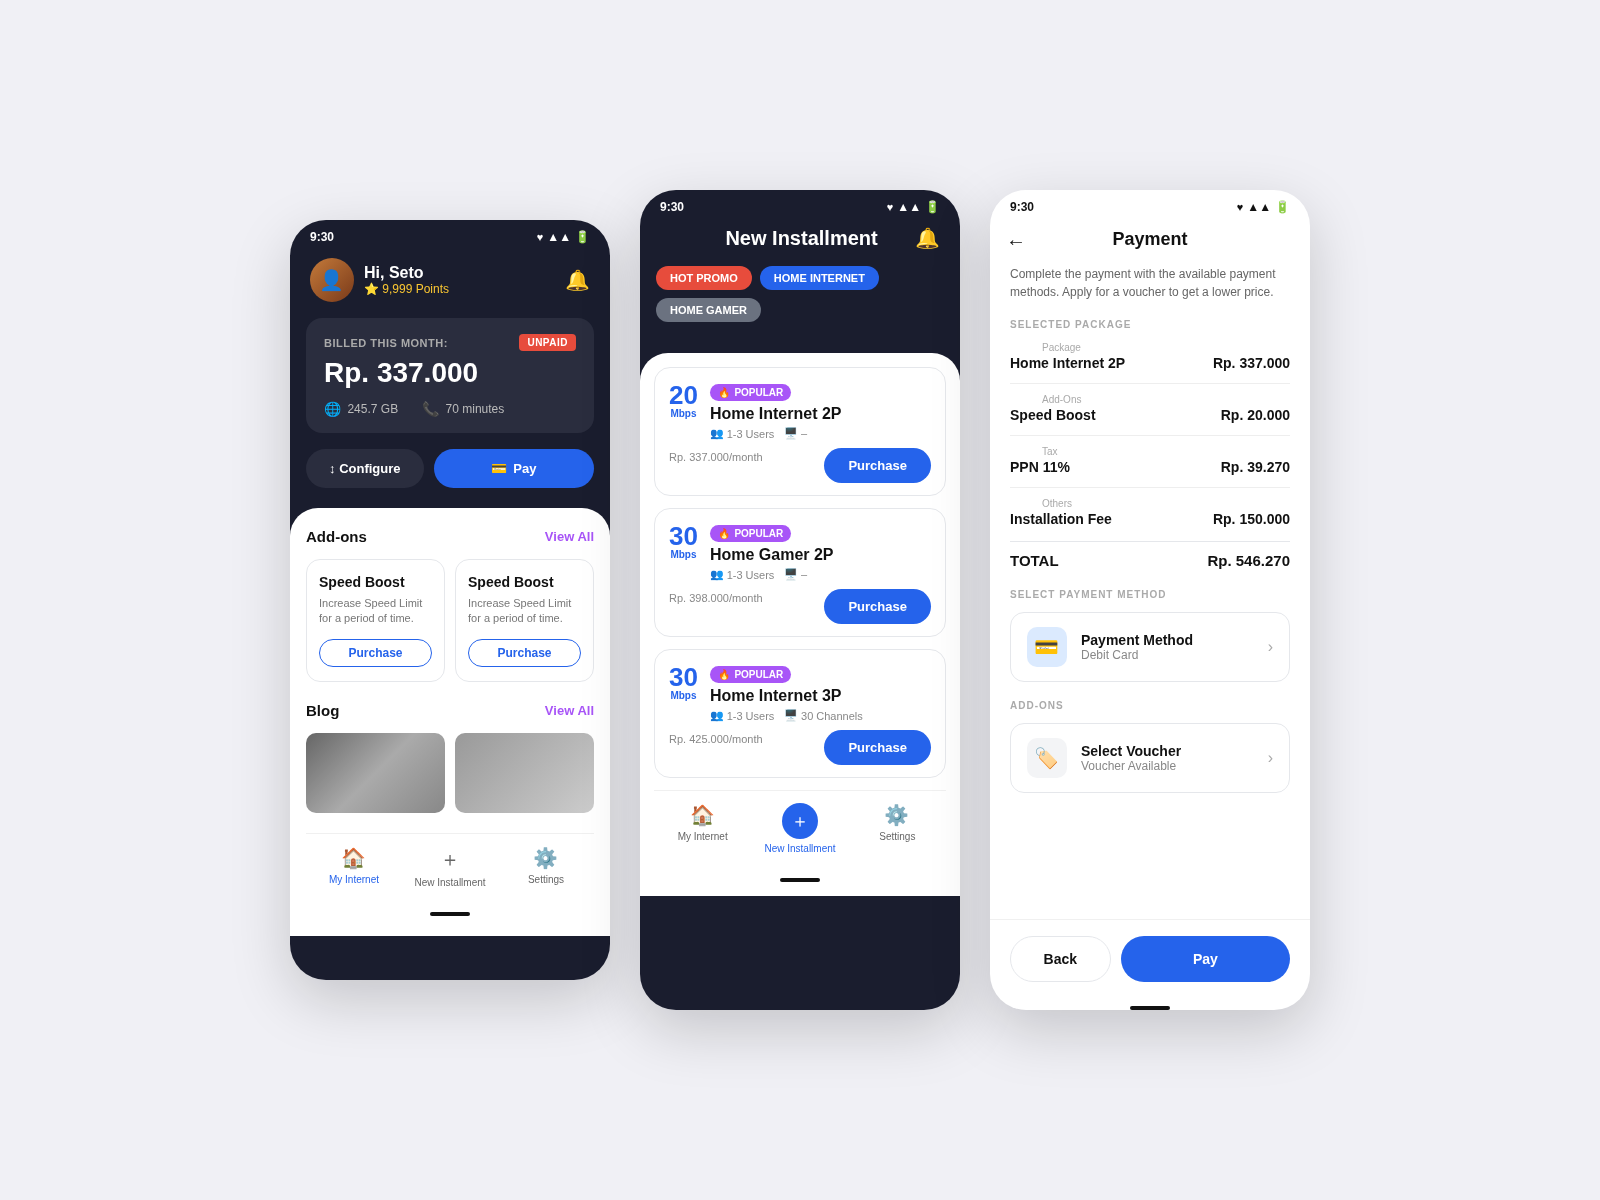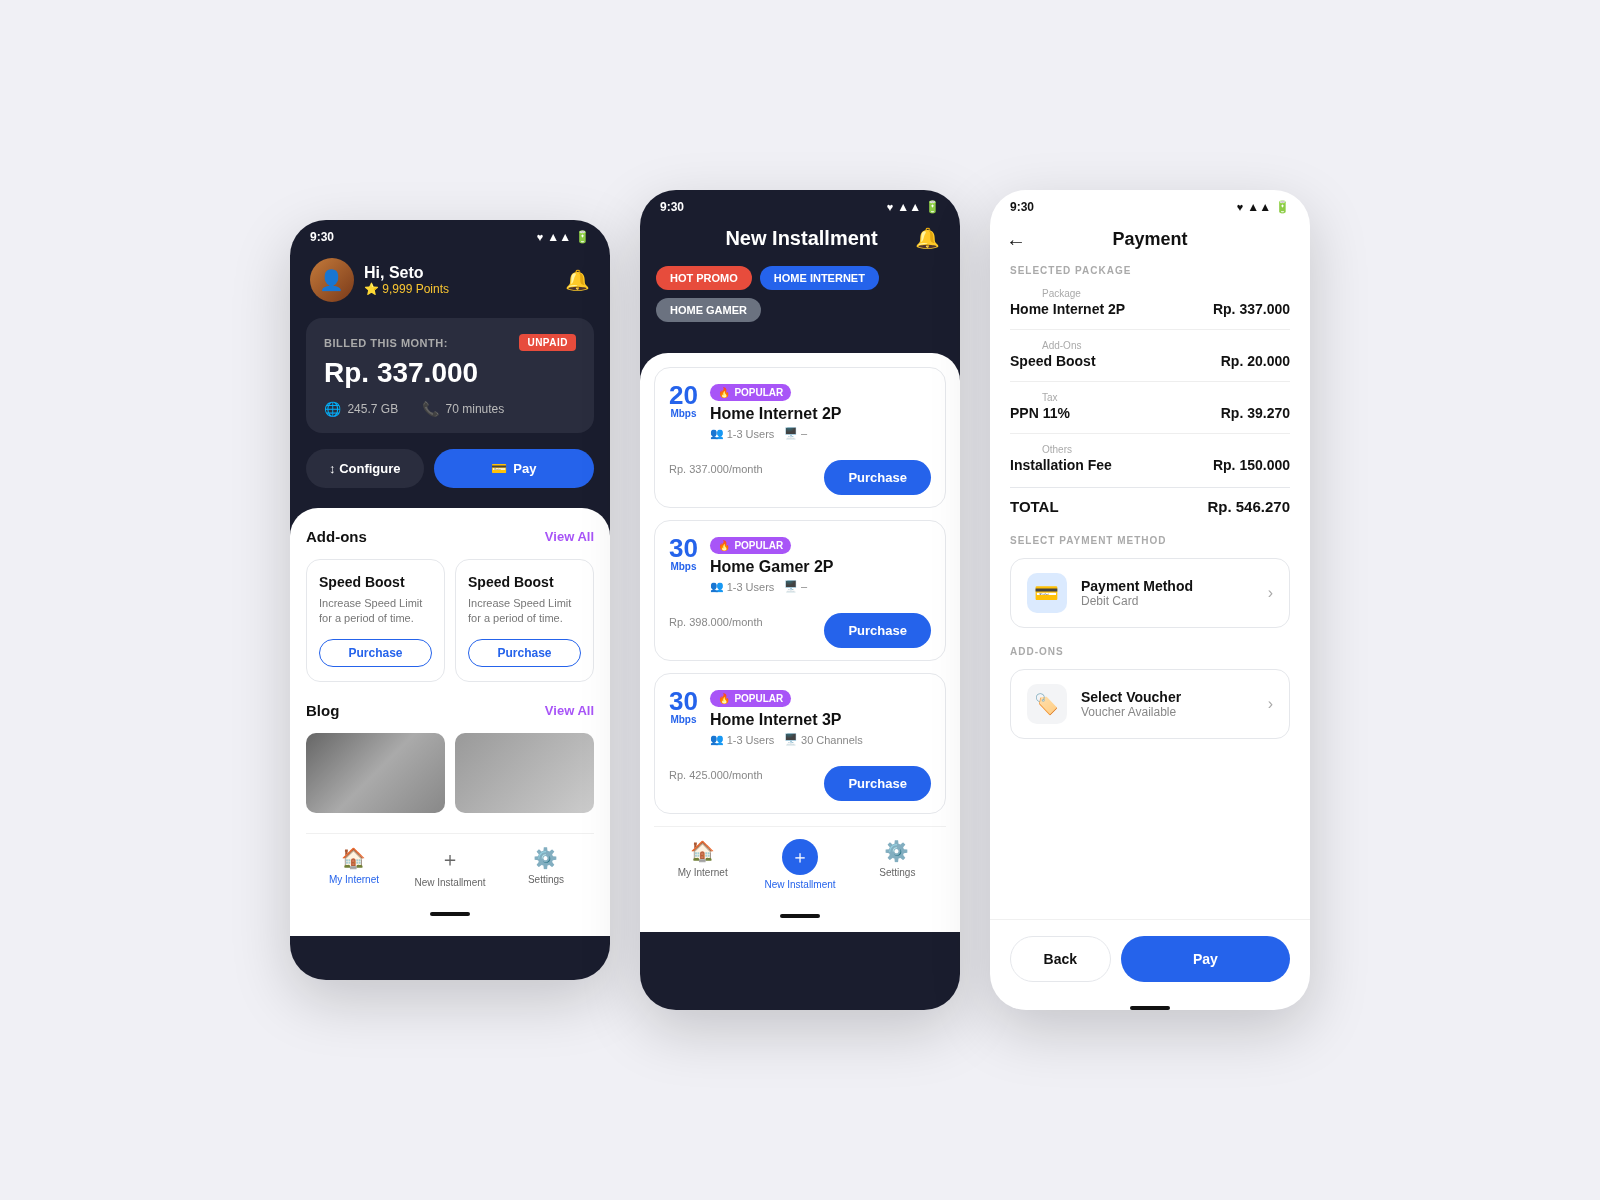--- a/index.html
+++ b/index.html
@@ -275,21 +275,21 @@
       flex: 1;
     }
     .plan-card {
       background: #fff;
       border: 1.5px solid #e5e7eb;
       border-radius: 16px;
       padding: 14px 14px 12px;
       margin-bottom: 12px;
       display: flex;
       flex-direction: column;
-      gap: 20px;
+      gap: 8px;
     }
     .plan-card-top {
       display: flex;
       align-items: flex-start;
       gap: 12px;
     }
     .speed-badge {
       display: flex;
       flex-direction: column;
       align-items: center;
@@ -678,20 +678,21 @@
         <span>🔋</span>
       </div>
     </div>
 
     <div class="payment-header">
       <button class="back-btn">←</button>
       <span class="payment-title">Payment</span>
     </div>
 
     <div class="payment-body" style="flex:1;">
+      <p class="payment-desc">Complete the payment with the available payment methods. Apply for a voucher to get a lower price.</p>
 
       <div class="section-label">SELECTED PACKAGE</div>
 
       <div class="package-rows">
 
         <div class="pkg-row">
           <div class="pkg-row-label">Package</div>
           <div class="pkg-row-content">
             <span class="pkg-row-name">Home Internet 2P</span>
             <span class="pkg-row-price">Rp.  337.000</span>

